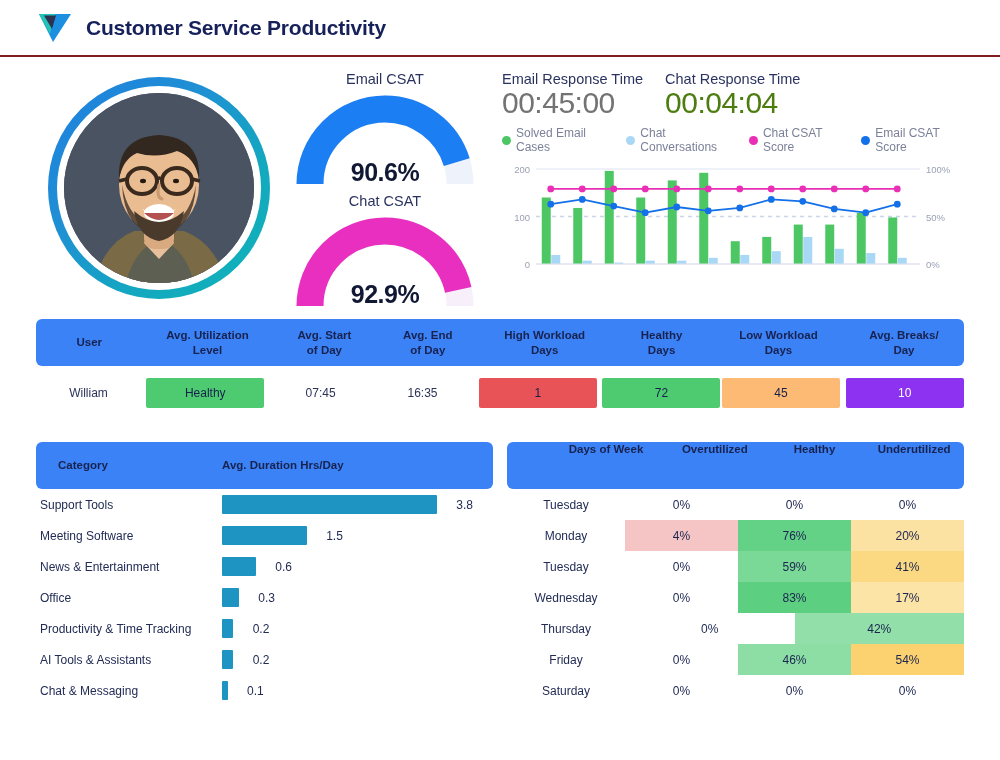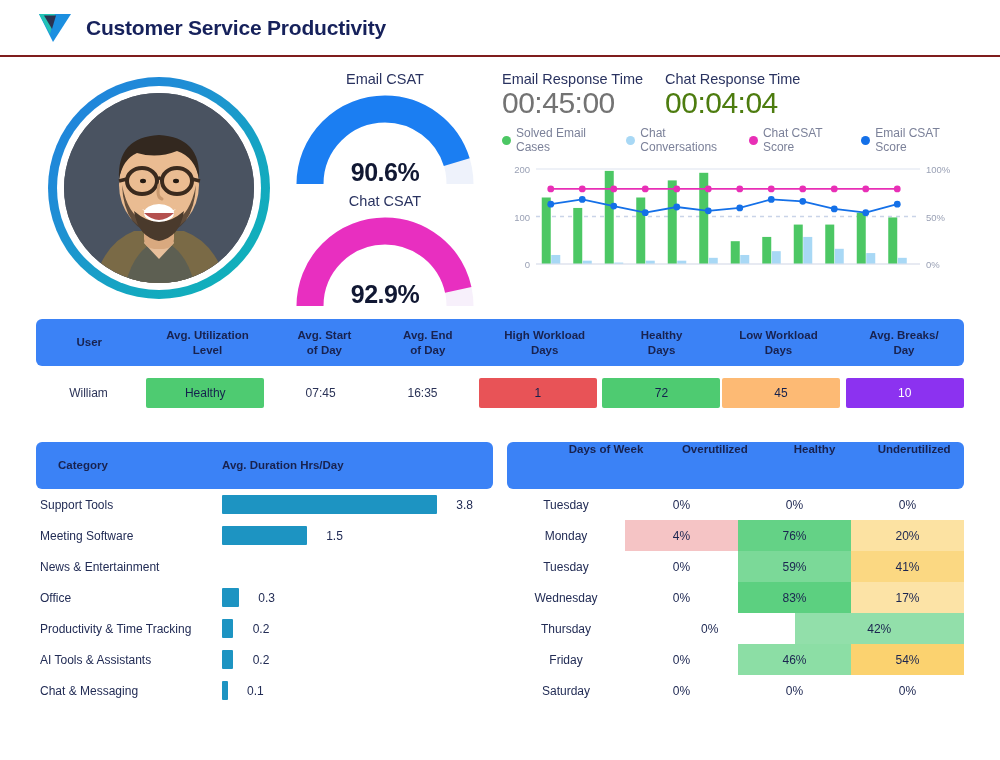--- a/index.html
+++ b/index.html
@@ -389,20 +389,24 @@
         </div>
         <div class="cat-row">
           <div class="cat-name">Meeting Software</div>
           <div class="cat-bar-zone">
             <div class="cat-bar" style="width: 84.8684px; background: rgb(29, 148, 194);"></div>
             <div class="cat-val">1.5</div>
           </div>
         </div>
         <div class="cat-row">
           <div class="cat-name">News &amp; Entertainment</div>
+          <div class="cat-bar-zone">
+            <div class="cat-bar" style="width: 33.9474px; background: rgb(29, 148, 194);"></div>
+            <div class="cat-val">0.6</div>
+          </div>
         </div>
         <div class="cat-row">
           <div class="cat-name">Office</div>
           <div class="cat-bar-zone">
             <div class="cat-bar" style="width: 16.9737px; background: rgb(29, 148, 194);"></div>
             <div class="cat-val">0.3</div>
           </div>
         </div>
         <div class="cat-row">
           <div class="cat-name">Productivity &amp; Time Tracking</div>

